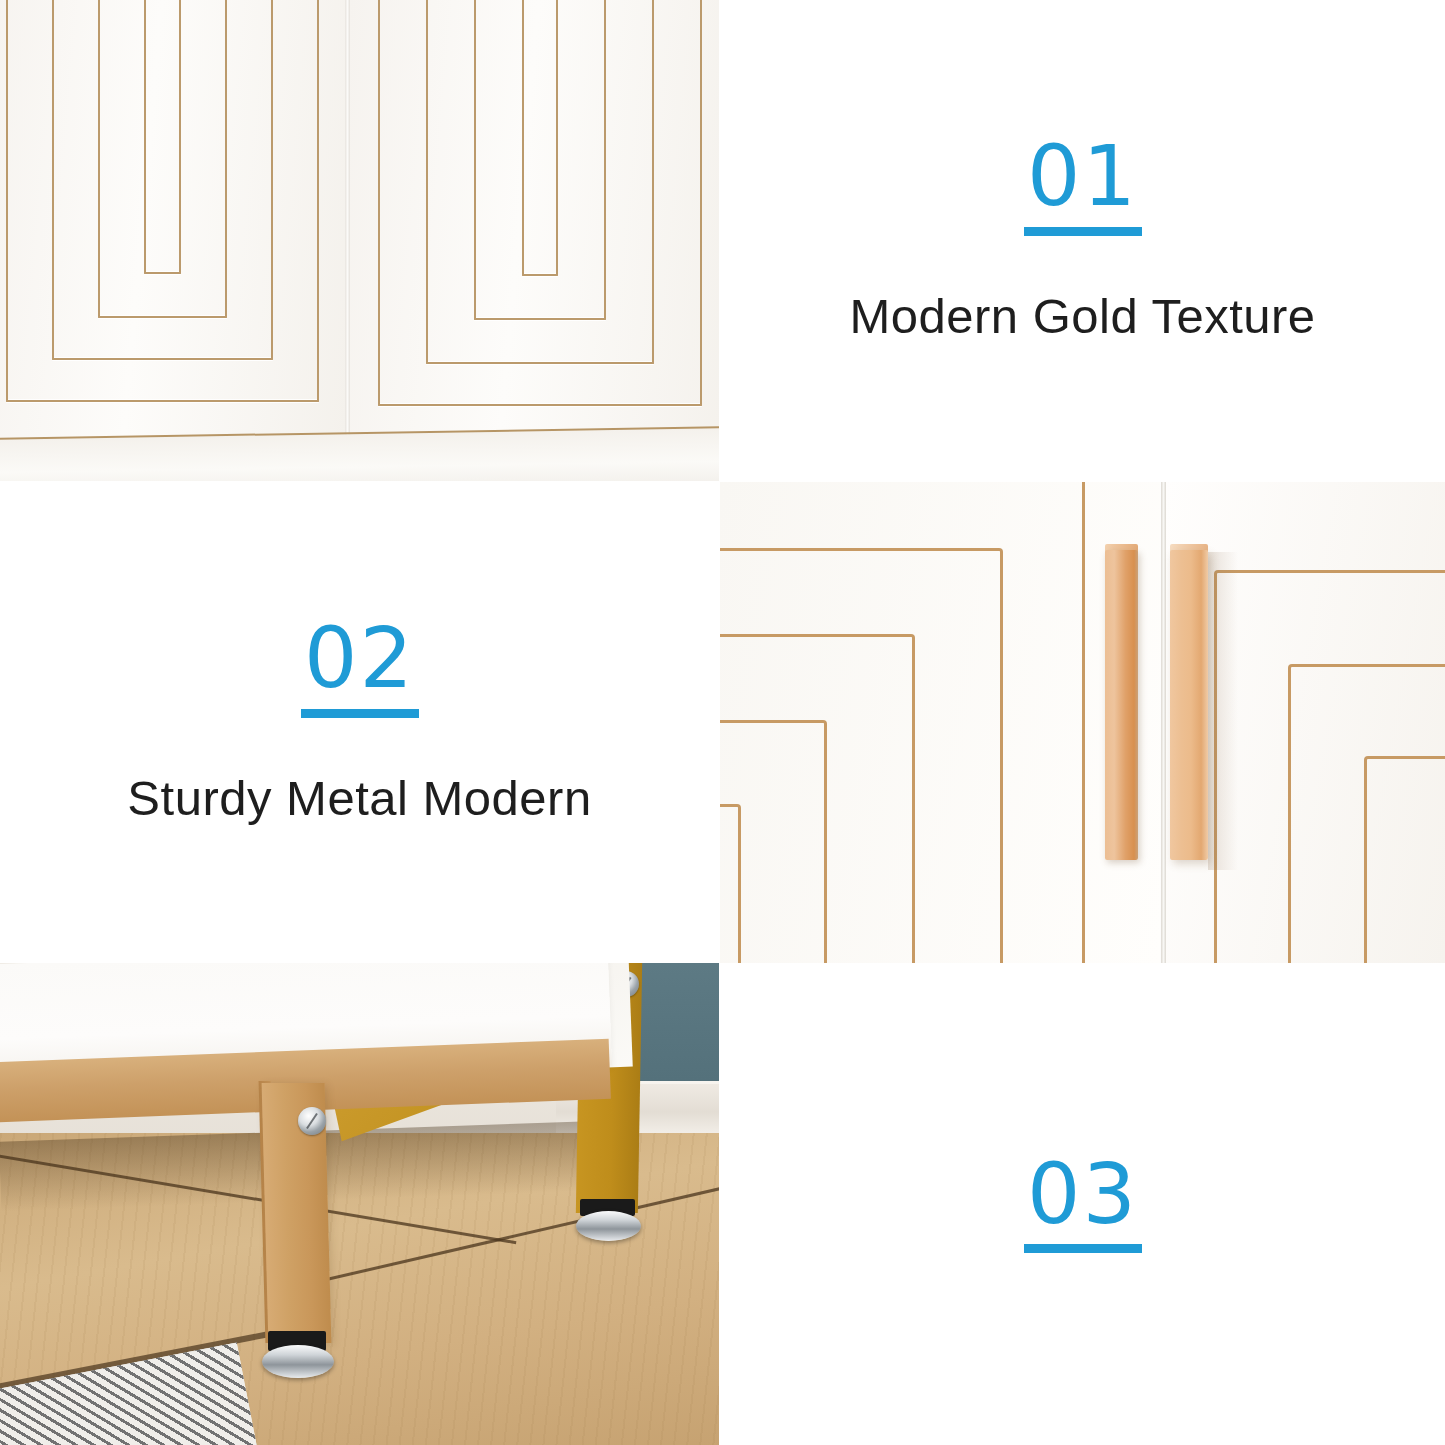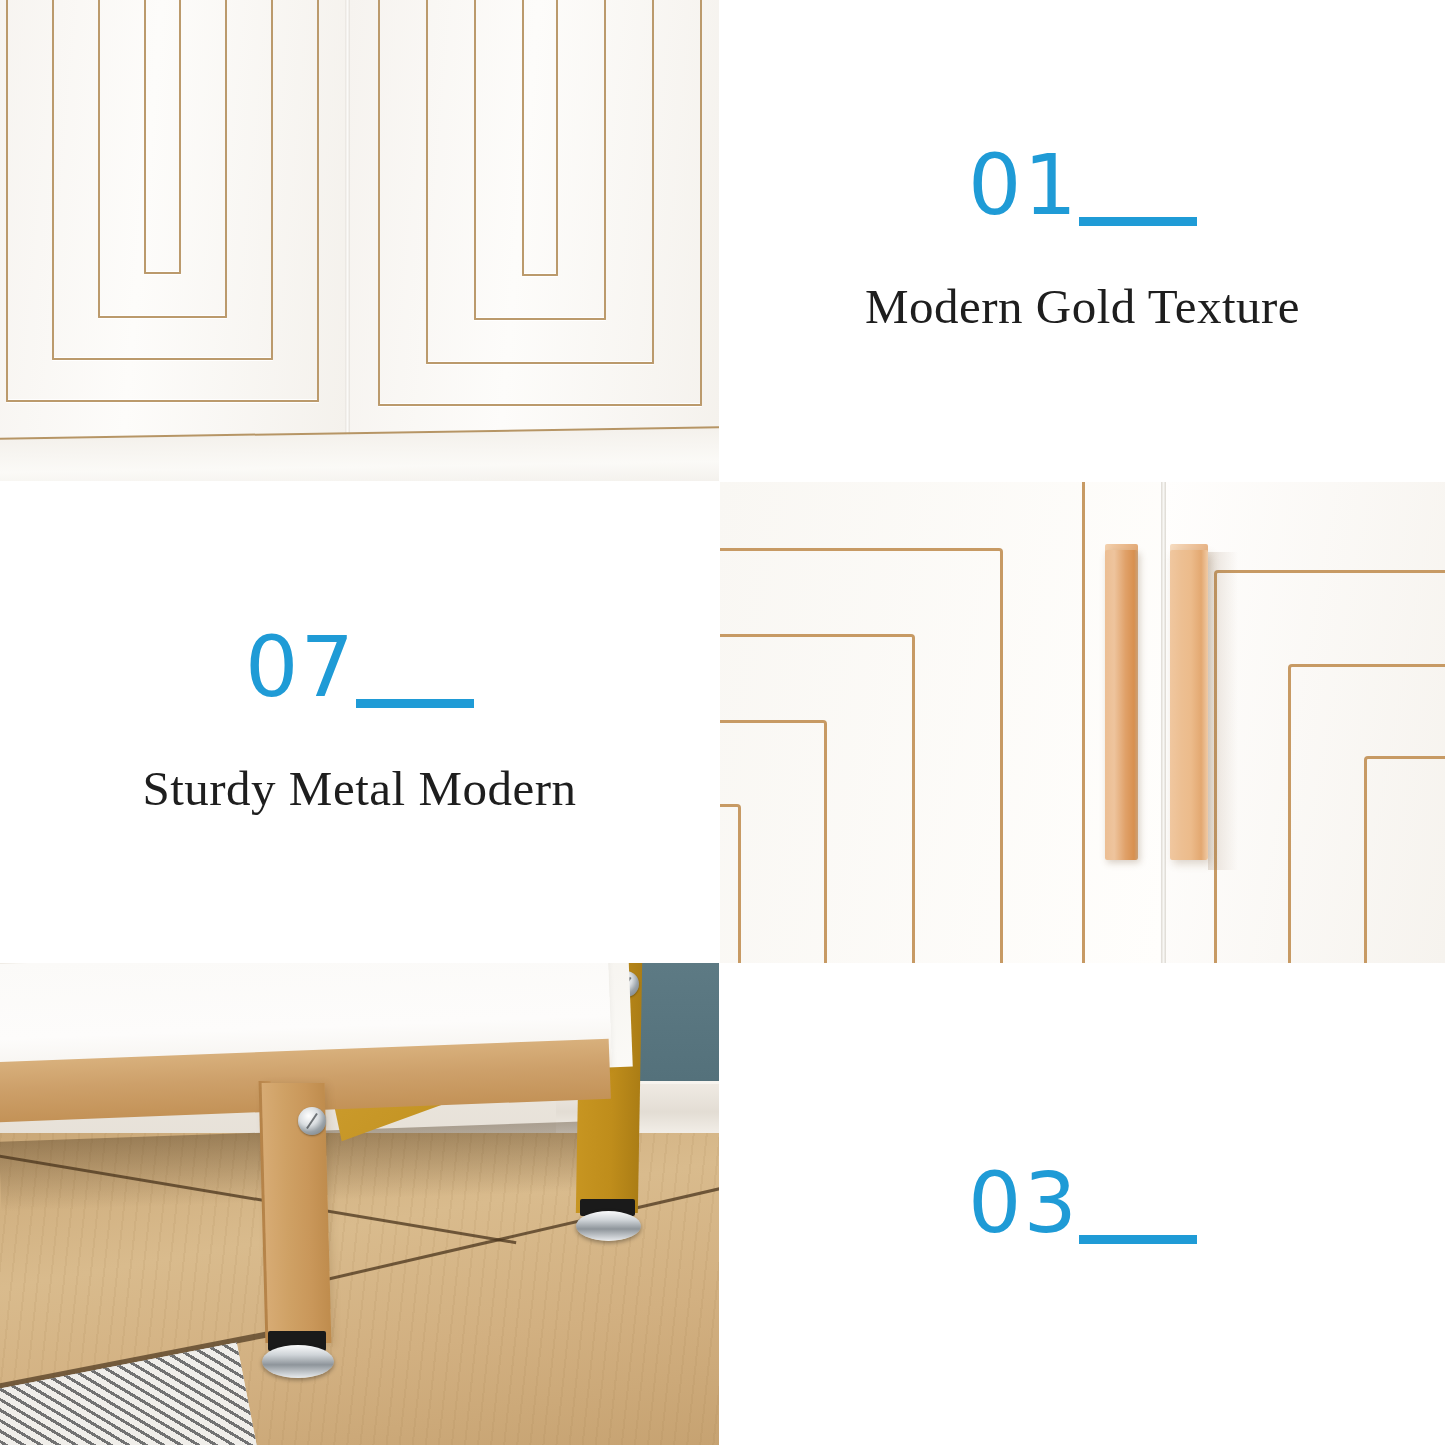--- a/index.html
+++ b/index.html
@@ -35,40 +35,40 @@
   
   .feature {
     background: #ffffff;
     display: flex;
     flex-direction: column;
     align-items: center;
     justify-content: center;
   }
   .feature-num-wrap {
     display: flex;
-    flex-direction: row;
-    align-items: flex-end;
+    flex-direction: column;
+    align-items: center;
   }
   .feature-num {
     font-family: "DejaVu Sans", "Liberation Sans", sans-serif;
     font-size: 84px;
     font-weight: 400;
     letter-spacing: 2px;
     color: #1f9bd6;
     line-height: 0.95;
   }
   .feature-rule {
     width: 118px;
     height: 9px;
     background: #1f9bd6;
     margin-top: 10px;
   }
   .feature-title {
     margin-top: 52px;
-    font-family: Liberation Serif, serif;
+    font-family: Liberation Sans, sans-serif;
     font-size: 49px;
     font-weight: 400;
     letter-spacing: 0.5px;
     color: #1e1e1e;
     white-space: nowrap;
   }
   .feature-03 .feature-num { font-size: 84px; }
 
   
   .photo-doors {
@@ -366,21 +366,21 @@
   <div class="cell cell-tr feature feature-01">
     <div class="feature-num-wrap">
       <div class="feature-num">01</div>
       <div class="feature-rule"></div>
     </div>
     <div class="feature-title">Modern Gold Texture</div>
   </div>
 
   <div class="cell cell-ml feature feature-02">
     <div class="feature-num-wrap">
-      <div class="feature-num">07</div>
+      <div class="feature-num">02</div>
       <div class="feature-rule"></div>
     </div>
     <div class="feature-title">Sturdy Metal Modern</div>
   </div>
 
   <div class="cell cell-mr photo-handle">
     <div class="hdoor hdoor-left">
       <div class="frame frame-l" style="left:-40px;  top:-8px;  width:402px; height:500px;"></div>
       <div class="frame frame-l" style="left:-60px;  top:66px;  width:340px; height:430px;"></div>
       <div class="frame frame-l" style="left:-80px;  top:152px; width:272px; height:350px;"></div>

